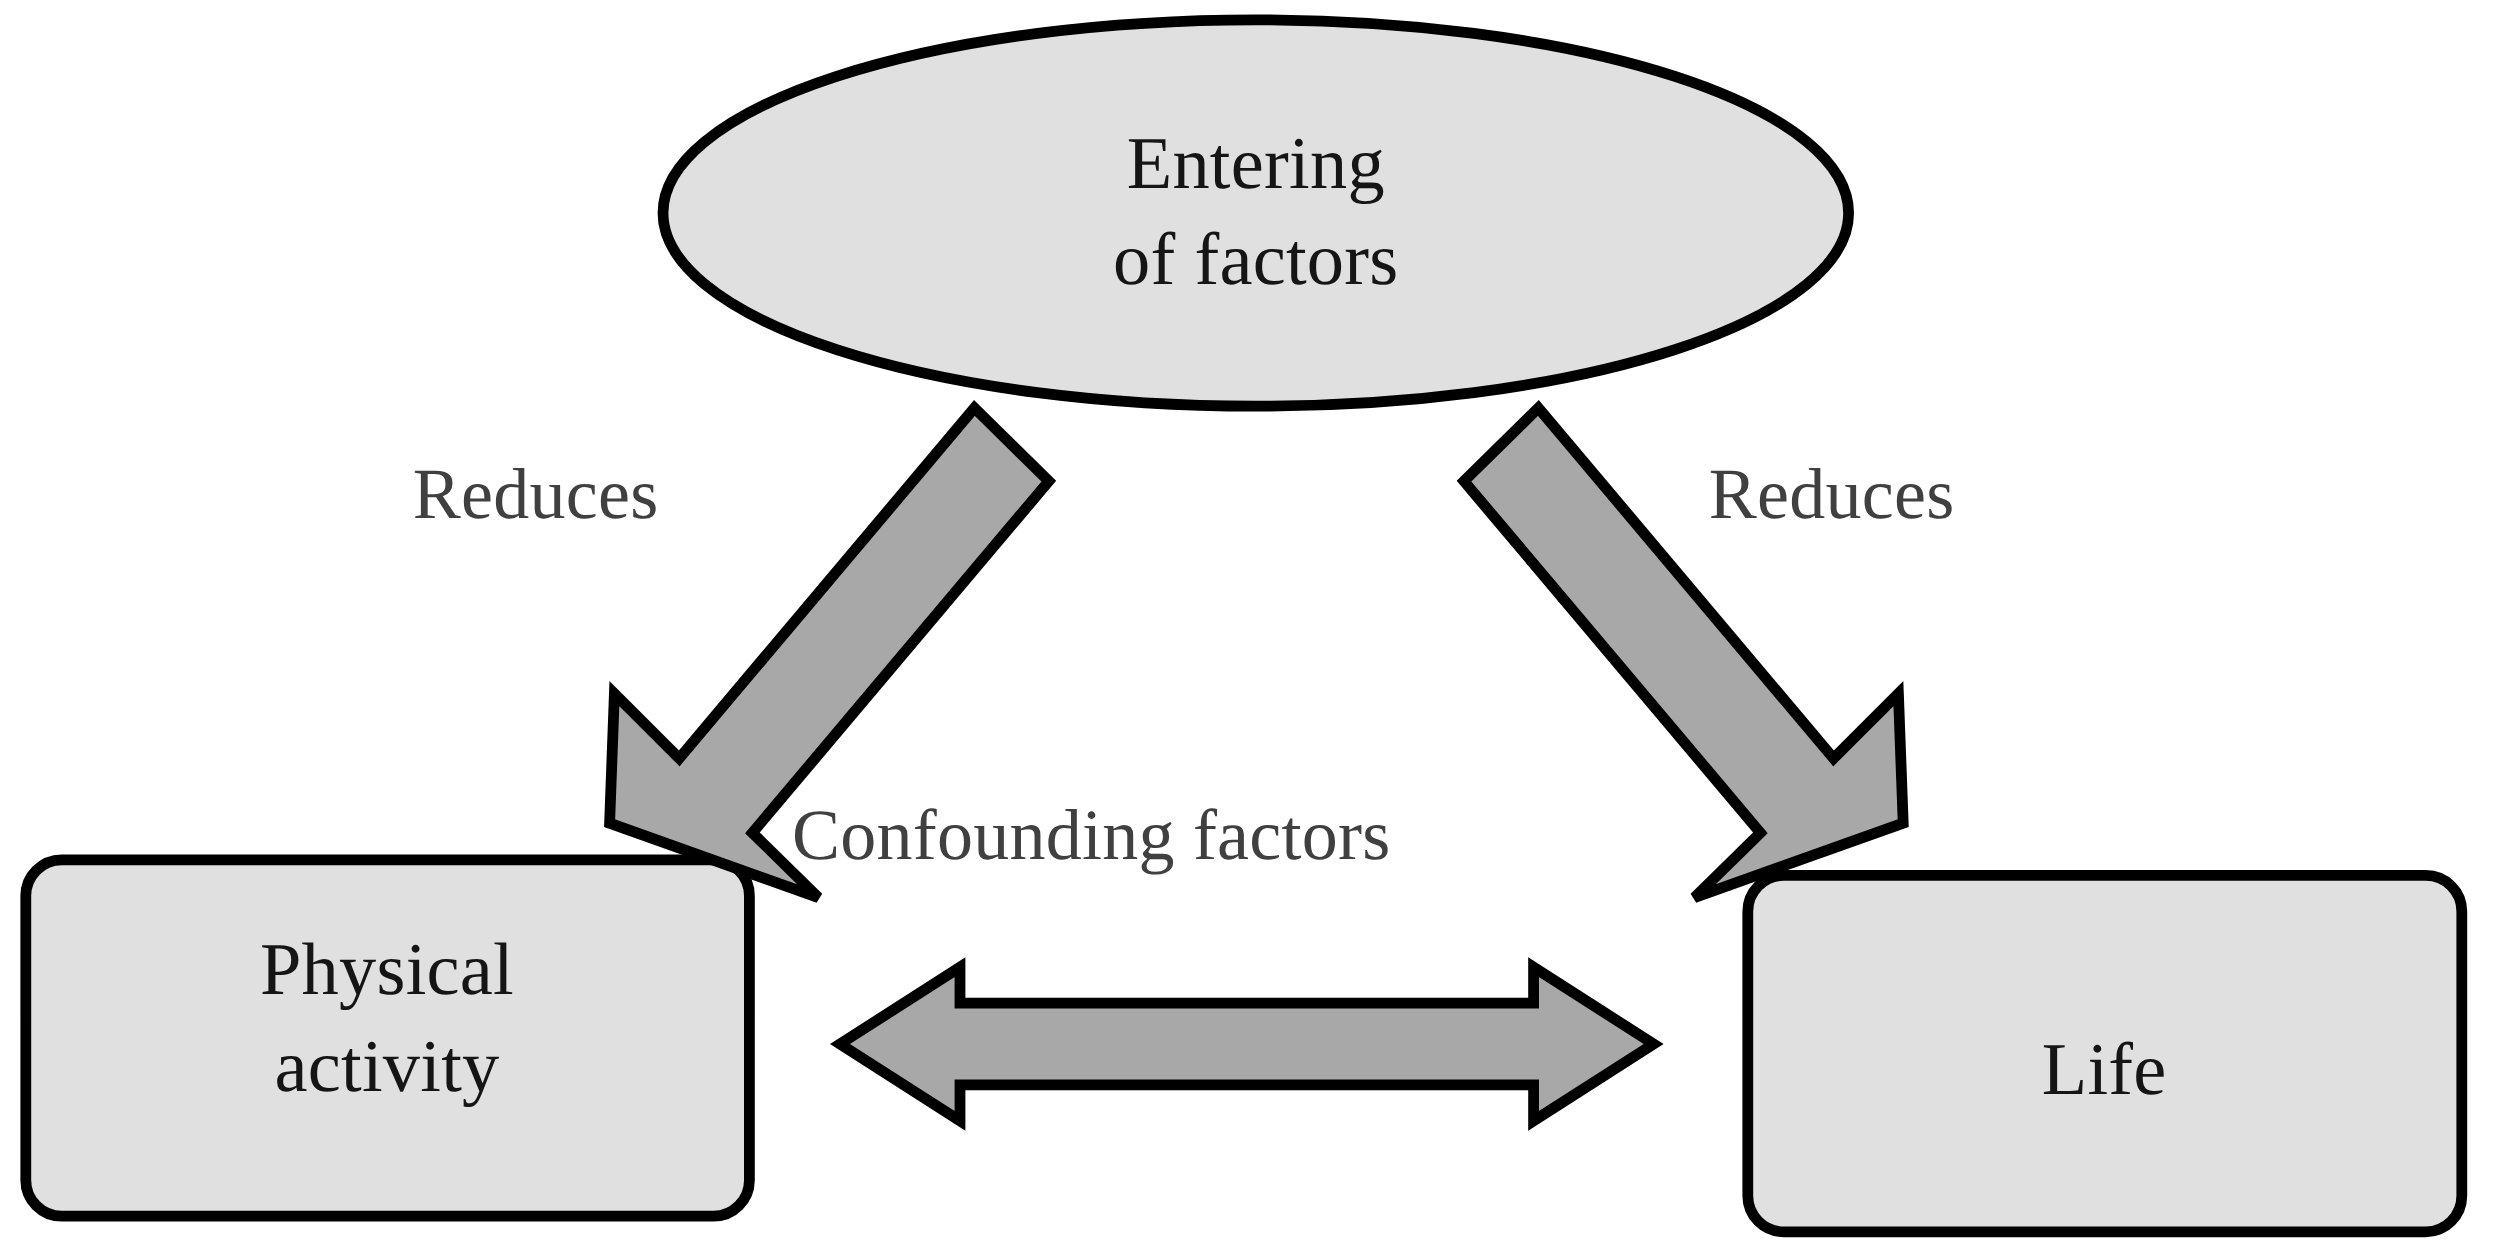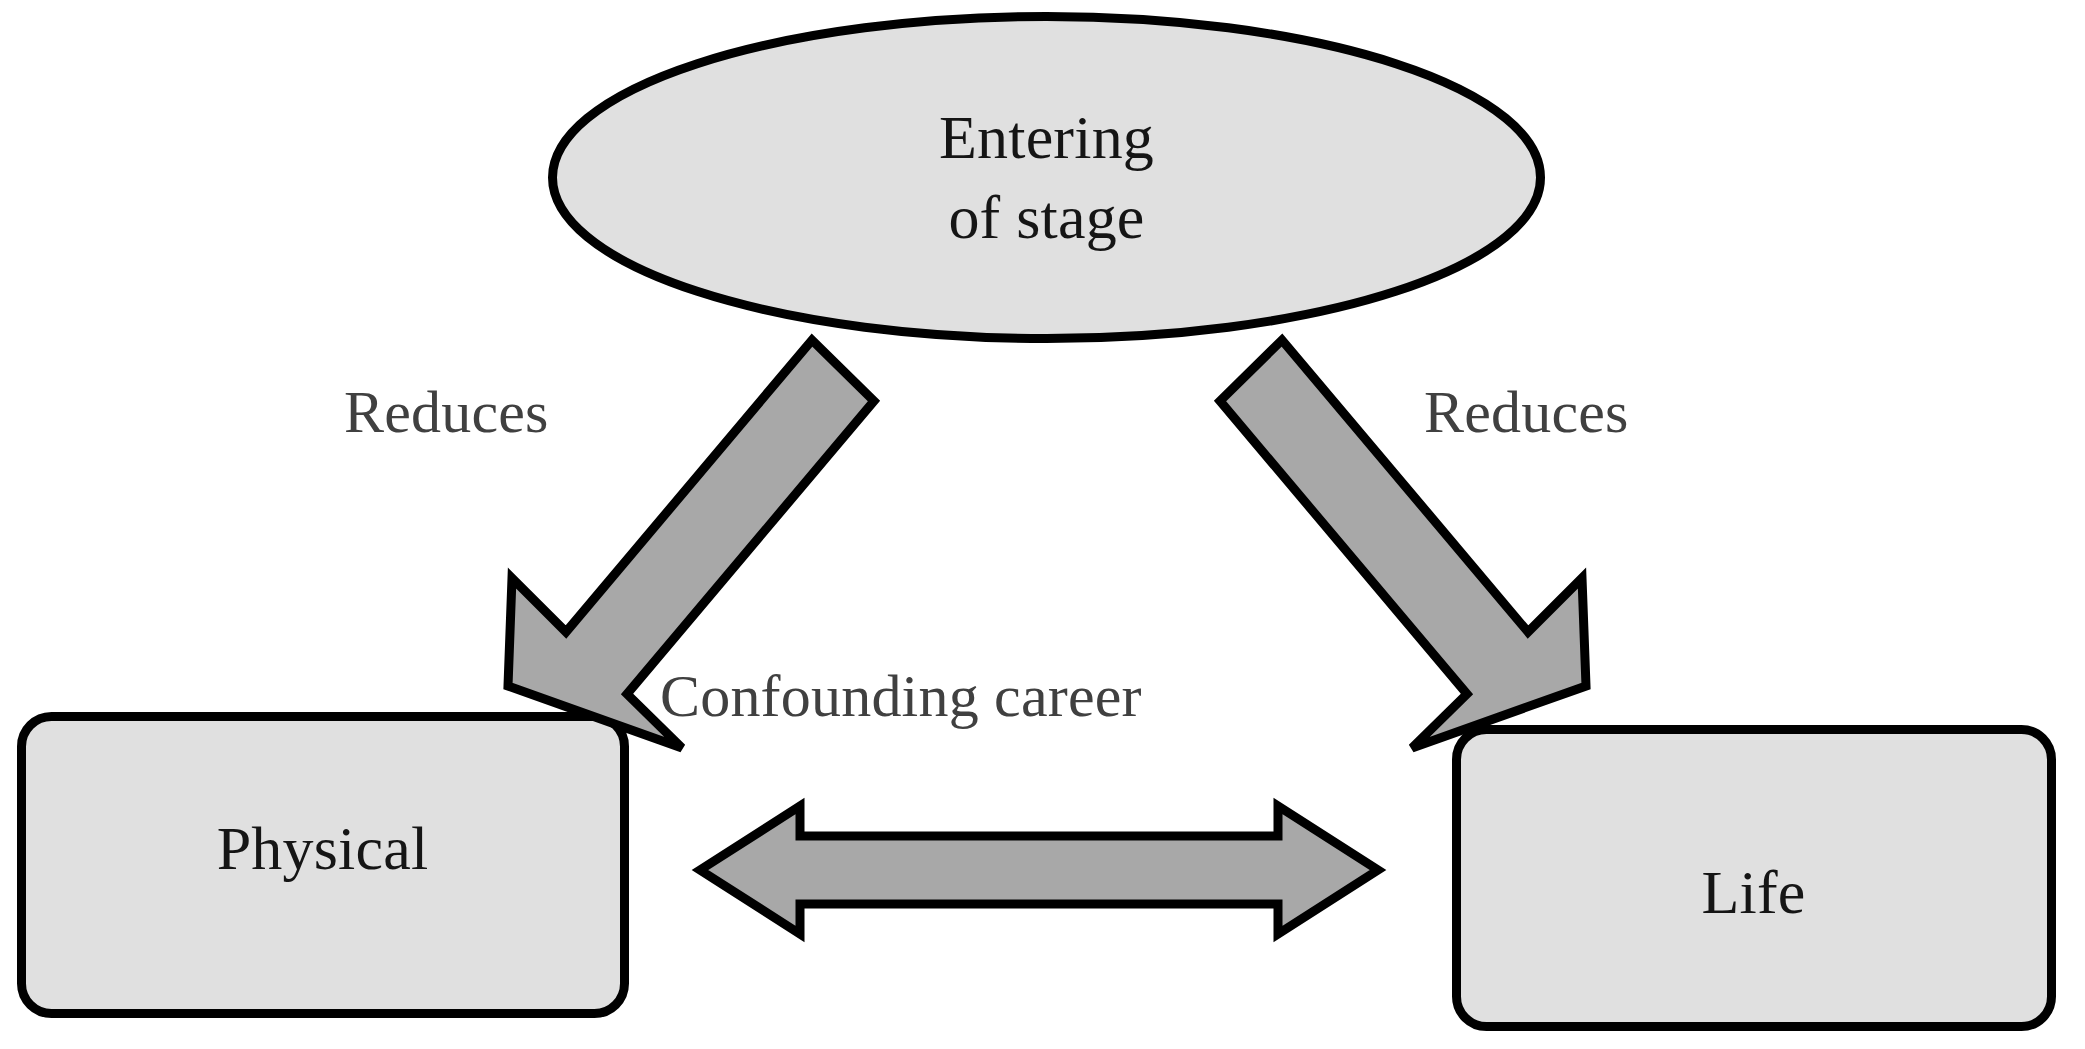--- a/index.html
+++ b/index.html
@@ -116,30 +116,31 @@
     </g>
 
     <g>
       <polygon fill="#a8a8a8" stroke="#000000" stroke-width="9" stroke-linejoin="miter" points="700,870 800,806 800,836 1278,836 1278,806 1378,870 1278,934 1278,904 800,904 800,934"></polygon>
     </g>
 
   </svg>
 
   <div class="node-ellipse-label">
     <span>Entering</span>
-    <span>of stage</span>
+    <span>of factors</span>
   </div>
 
   <div id="box-left-label" class="node-box-label">
     <span>Physical</span>
+    <span>activity</span>
   </div>
 
   <div id="box-right-label" class="node-box-label">
     <span>Life</span>
   </div>
 
   <div id="label-reduces-left" class="edge-label">Reduces</div>
 
   <div id="label-reduces-right" class="edge-label">Reduces</div>
 
-  <div id="label-confounding" class="edge-label">Confounding career</div>
+  <div id="label-confounding" class="edge-label">Confounding factors</div>
 
 </div>
 
 </body></html>

